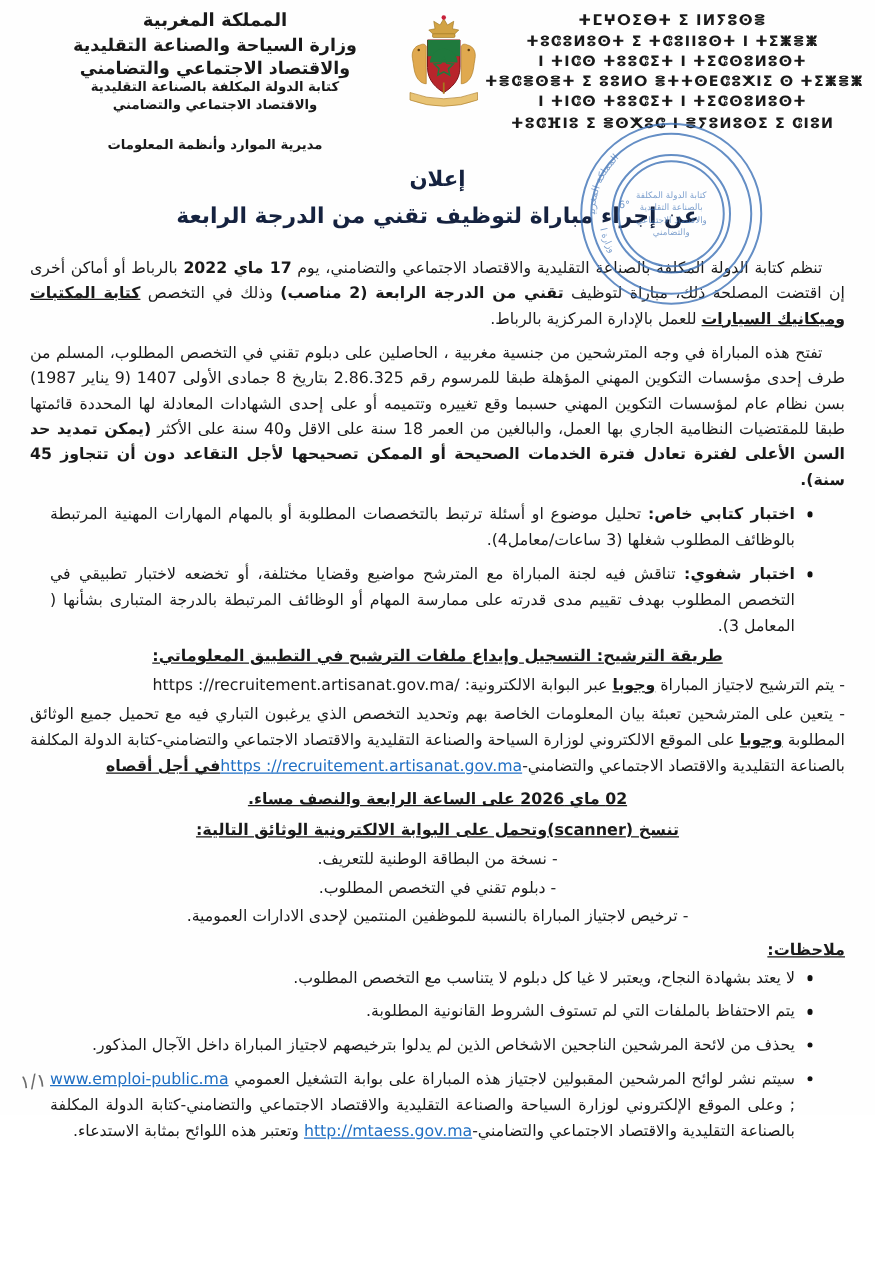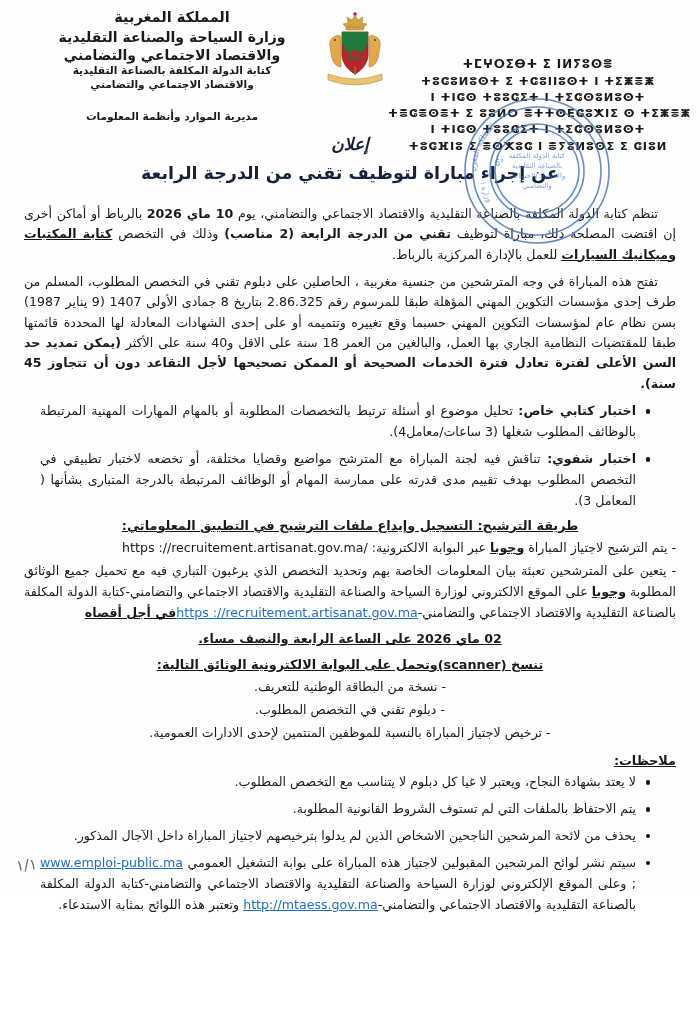--- a/index.html
+++ b/index.html
@@ -68,21 +68,21 @@
   }
   .tif-line {
     font-family: "DejaVu Sans", sans-serif;
     font-size: 11.4px;
     font-weight: bold;
     letter-spacing: 0.9px;
     line-height: 1.42;
     direction: ltr;
     white-space: nowrap;
   }
-  .tif-line.t1 { font-size: 11.8px; margin-top: 48px; }
+  .tif-line.t1 { font-size: 11.8px; }
 
   
   .emblem {
     width: 66px;
     height: 88px;
     position: relative;
     flex: 0 0 auto;
     margin-top: 2px;
   }
 
@@ -101,21 +101,20 @@
   
   .title-block {
     text-align: center;
     margin-top: 20px;
   }
   .title-main {
     font-size: 17px;
     font-weight: bold;
     line-height: 1.5;
     color: #15223f;
-    font-style: italic;
   }
   .title-sub {
     font-size: 17.5px;
     font-weight: bold;
     line-height: 1.5;
     color: #15223f;
     margin-top: 2px;
   }
 
   
@@ -306,21 +305,21 @@
     </svg>
   </div>
 
   <div class="title-block">
     <div class="title-main">إعلان</div>
     <div class="title-sub">عن إجراء مباراة لتوظيف تقني من الدرجة الرابعة</div>
   </div>
 
   <div class="body">
 
-    <p class="para just indent"><span>تنظم كتابة الدولة المكلفة بالصناعة التقليدية والاقتصاد الاجتماعي والتضامني، يوم </span><b>10 ماي 2026</b><span> بالرباط أو أماكن أخرى إن اقتضت المصلحة ذلك، مباراة لتوظيف </span><b>تقني من الدرجة الرابعة (2 مناصب)</b><span> وذلك في التخصص </span><span class="bu">كتابة المكتبات وميكانيك السيارات</span><span> للعمل بالإدارة المركزية بالرباط.</span></p>
+    <p class="para just indent"><span>تنظم كتابة الدولة المكلفة بالصناعة التقليدية والاقتصاد الاجتماعي والتضامني، يوم </span><b>17 ماي 2022</b><span> بالرباط أو أماكن أخرى إن اقتضت المصلحة ذلك، مباراة لتوظيف </span><b>تقني من الدرجة الرابعة (2 مناصب)</b><span> وذلك في التخصص </span><span class="bu">كتابة المكتبات وميكانيك السيارات</span><span> للعمل بالإدارة المركزية بالرباط.</span></p>
 
     <p class="para just indent"><span>تفتح هذه المباراة في وجه المترشحين من جنسية مغربية ، الحاصلين على دبلوم تقني في التخصص المطلوب، المسلم من طرف إحدى مؤسسات التكوين المهني المؤهلة طبقا للمرسوم رقم 2.86.325 بتاريخ 8 جمادى الأولى 1407 (9 يناير 1987) بسن نظام عام لمؤسسات التكوين المهني حسبما وقع تغييره وتتميمه أو على إحدى الشهادات المعادلة لها المحددة قائمتها طبقا للمقتضيات النظامية الجاري بها العمل، والبالغين من العمر 18 سنة على الاقل و40 سنة على الأكثر </span><b>(يمكن تمديد حد السن الأعلى لفترة تعادل فترة الخدمات الصحيحة أو الممكن تصحيحها لأجل التقاعد دون أن تتجاوز 45 سنة).</b></p>
 
 
     <ul class="bullets">
       <li><b>اختبار كتابي خاص:</b><span> تحليل موضوع او أسئلة ترتبط بالتخصصات المطلوبة أو بالمهام المهارات المهنية المرتبطة بالوظائف المطلوب شغلها (3 ساعات/معامل4).</span></li>
       <li><b>اختبار شفوي:</b><span> تناقش فيه لجنة المباراة مع المترشح مواضيع وقضايا مختلفة، أو تخضعه لاختبار تطبيقي في التخصص المطلوب بهدف تقييم مدى قدرته على ممارسة المهام أو الوظائف المرتبطة بالدرجة المتبارى بشأنها ( المعامل 3).</span></li>
     </ul>
 
     <div class="section-head">طريقة الترشيح: التسجيل وإيداع ملفات الترشيح في التطبيق المعلوماتي:</div>

